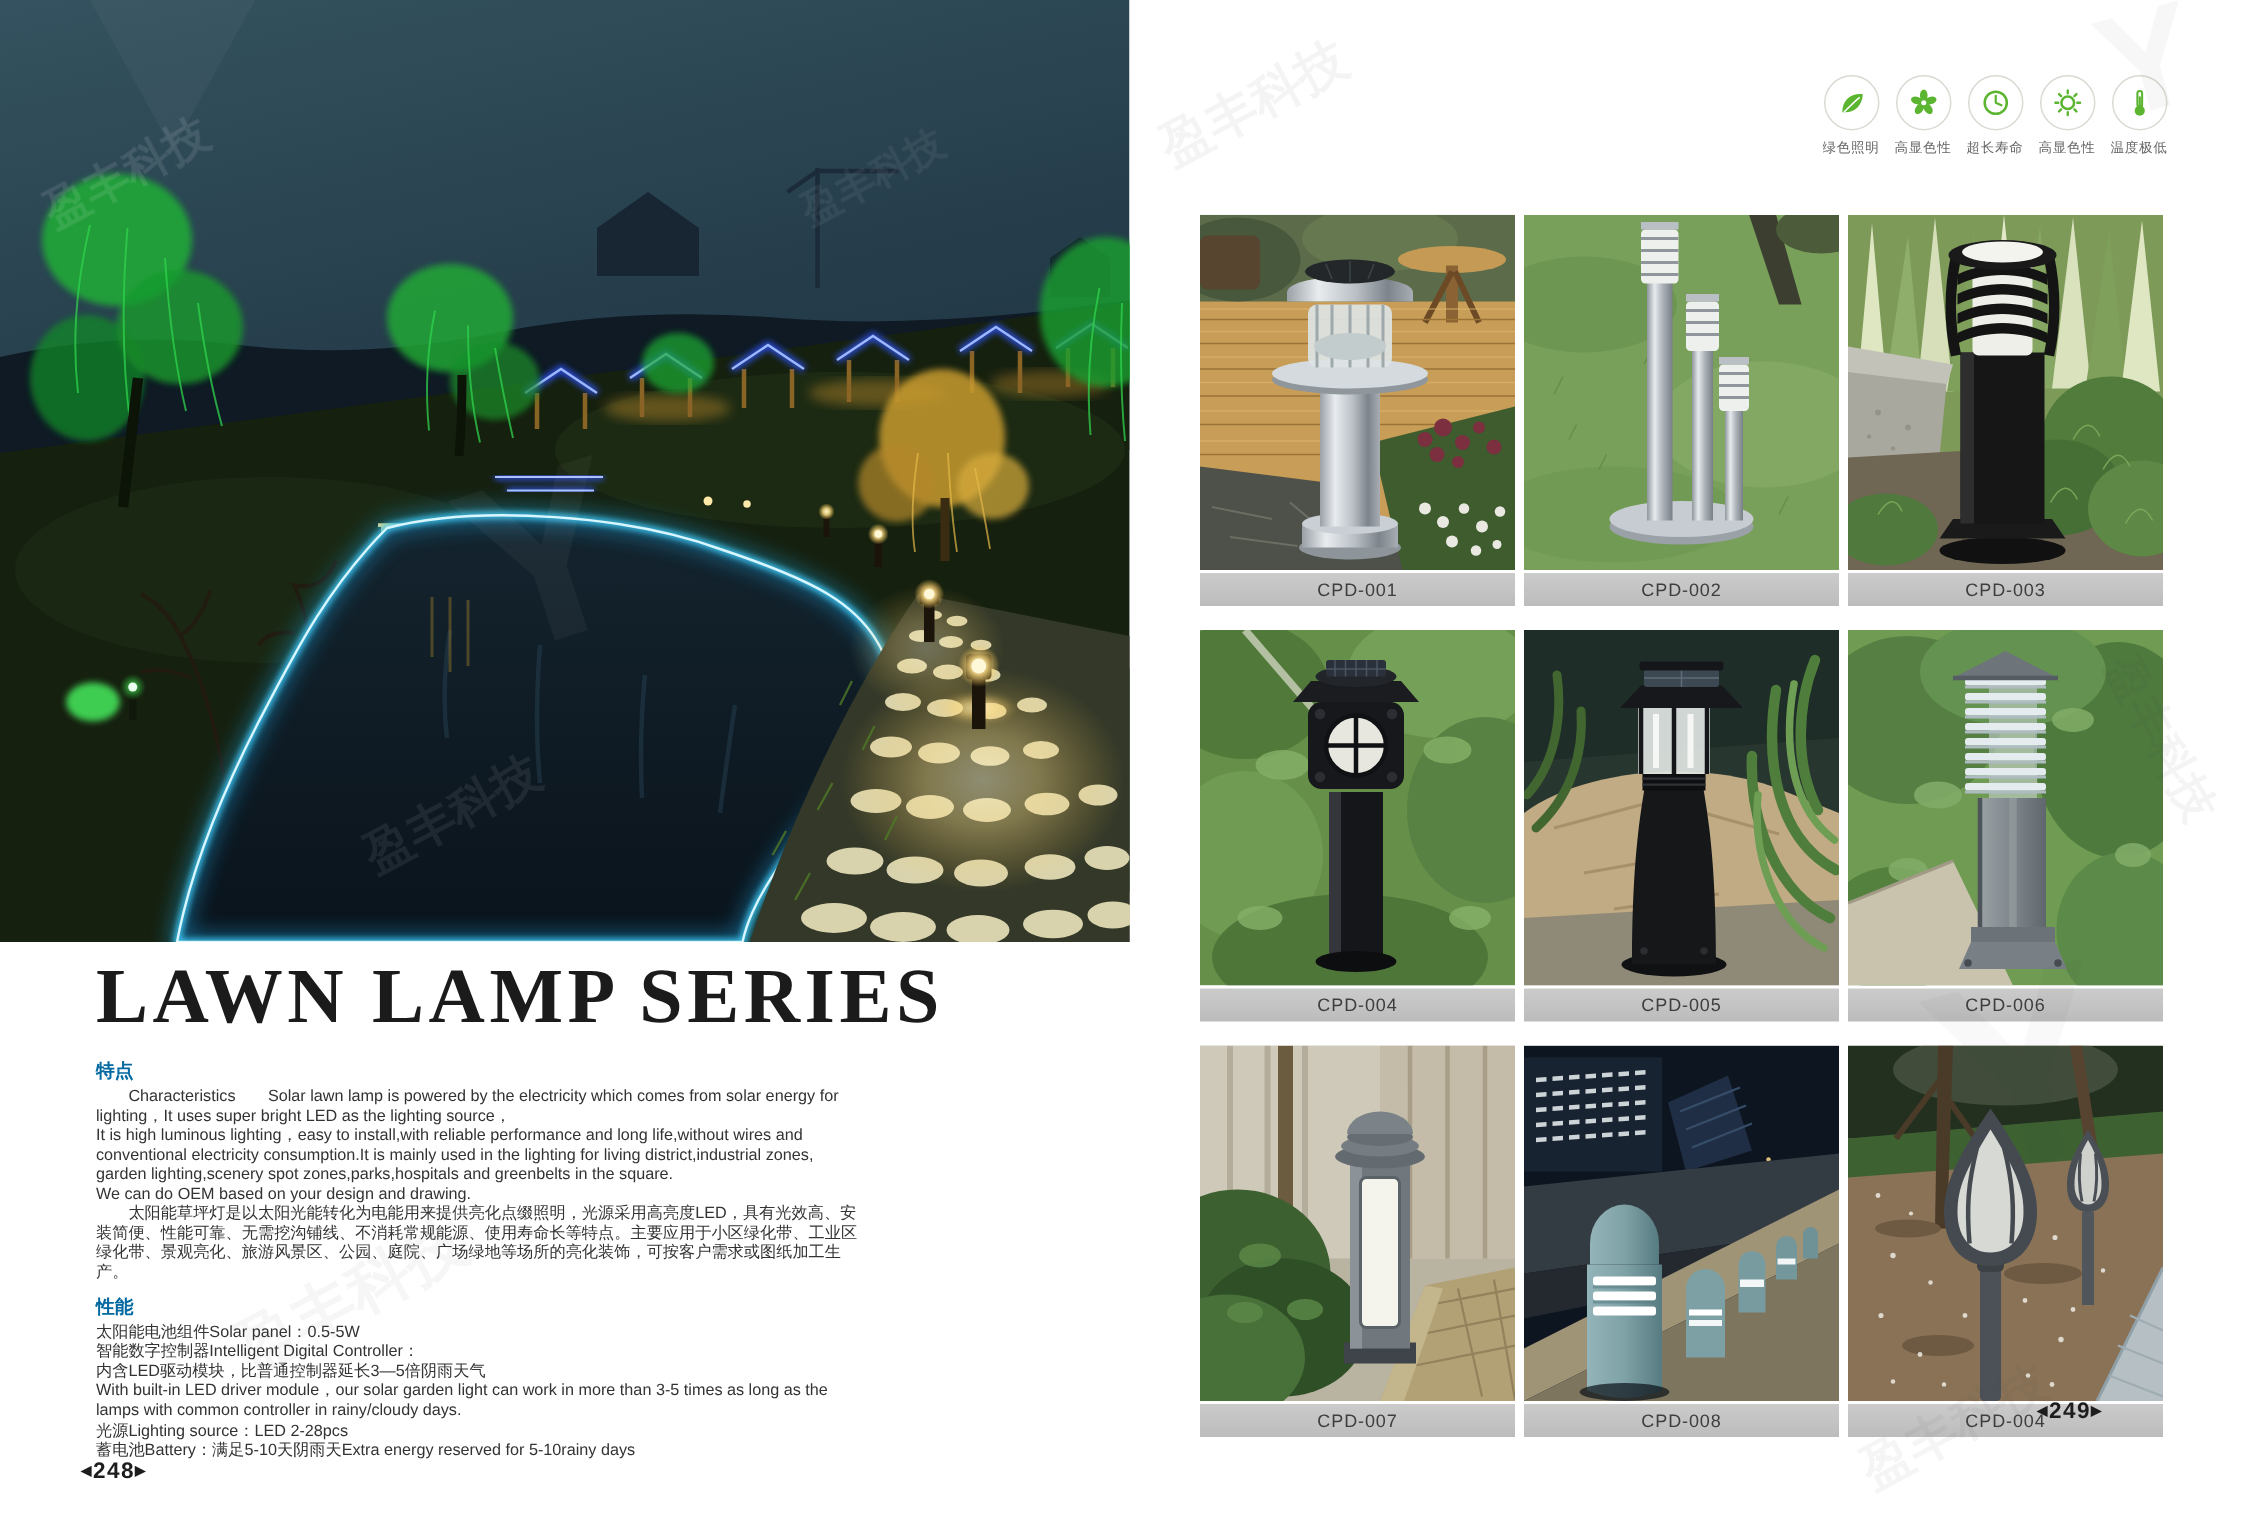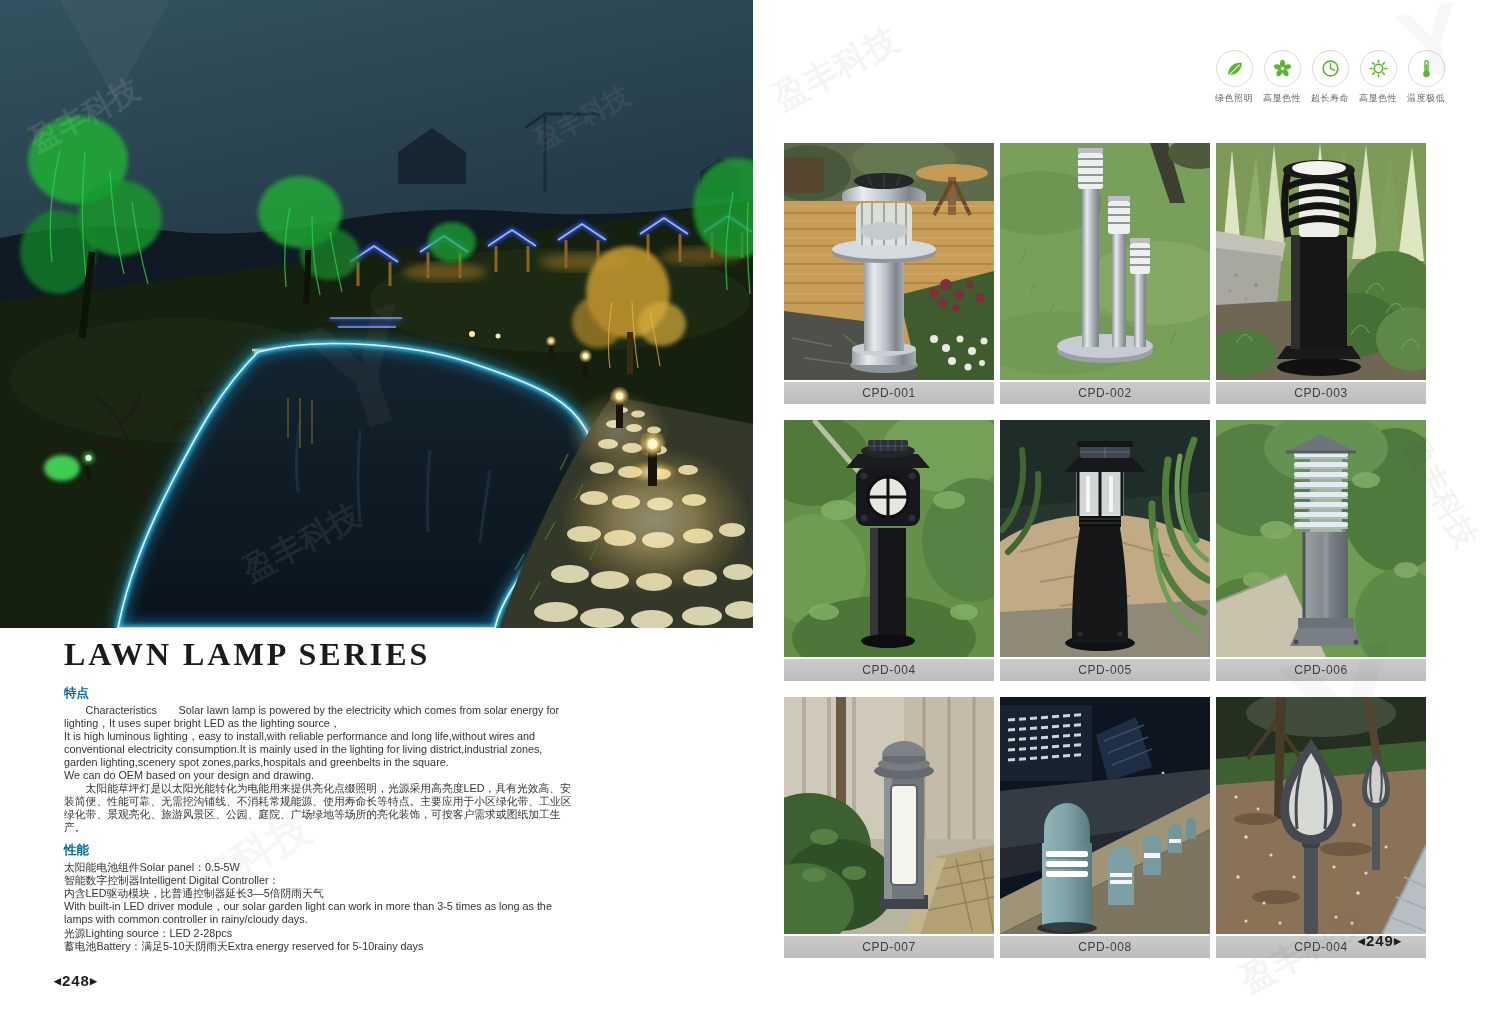--- a/index.html
+++ b/index.html
@@ -2,37 +2,37 @@
 <html><head>
 <meta charset="utf-8">
 <style>
   html,body{margin:0;padding:0;background:#ffffff;}
   #spread{position:relative;width:1500px;height:1024px;background:#ffffff;overflow:hidden;
           font-family:"Liberation Sans",sans-serif;color:#2e2e2e;}
   
   .hero{position:absolute;left:0;top:0;width:753px;height:628px;margin:0;overflow:hidden;}
   .hero svg{display:block;}
   .textcol{position:absolute;left:64px;top:638px;width:514px;}
-  .title-en{margin:0;font-family:"Liberation Serif",serif;font-weight:700;font-size:32px;
+  .title-en{margin:0;font-family:"Liberation Serif",serif;font-weight:700;font-size:52px;
             line-height:1.05;letter-spacing:3px;color:#1b1b1b;white-space:nowrap;}
   .title-cn{margin:3px 0 0;font-size:29px;font-weight:700;letter-spacing:6px;color:#1f1f1f;line-height:1.15;}
   .sec-h{margin:13px 0 2px;font-size:12.5px;font-weight:700;color:#0369a1;}
   .sec-h.perf{margin-top:8px;}
   .body-p{margin:0;font-size:10.8px;line-height:1.21;white-space:pre-line;color:#333;}
   .pagenum{position:absolute;font-weight:700;font-size:15px;letter-spacing:1px;color:#1d1d1d;white-space:nowrap;}
   .pagenum .arr{font-size:9px;position:relative;top:-2px;}
   #pagenum-left{left:54px;top:972px;}
   #pagenum-right{left:1358px;top:932px;}
   
   .badges{position:absolute;left:1214px;top:50px;display:flex;gap:8px;text-align:center;}
   .badge{width:40px;display:flex;flex-direction:column;align-items:center;}
   .bcircle{width:35px;height:35px;border:1px solid #d7dcd2;border-radius:50%;
            display:flex;align-items:center;justify-content:center;background:#fff;}
   .blabel{margin-top:5px;font-size:9px;color:#666;white-space:nowrap;letter-spacing:.5px;}
-  .grid{position:absolute;left:784px;top:143px;display:grid;
+  .grid{position:absolute;left:800px;top:143px;display:grid;
         grid-template-columns:repeat(3,210px);column-gap:6px;row-gap:16px;border-radius:19px;}
   .cell{width:210px;margin:0;}
   .pimg{width:210px;height:237px;overflow:hidden;background:#e8e8e8;}
   .pimg svg{display:block;}
   .plabel{height:22px;margin-top:2px;background:linear-gradient(#cbcbcb,#bcbcbc);
           display:flex;align-items:center;justify-content:center;
           font-size:12px;color:#3e3e3e;letter-spacing:.6px;}
   
   .wm{position:absolute;font-weight:700;color:#3c463c;pointer-events:none;user-select:none;white-space:nowrap;}
   #wm1{left:768px;top:46px;font-size:34px;opacity:.05;transform:rotate(-28deg);}

